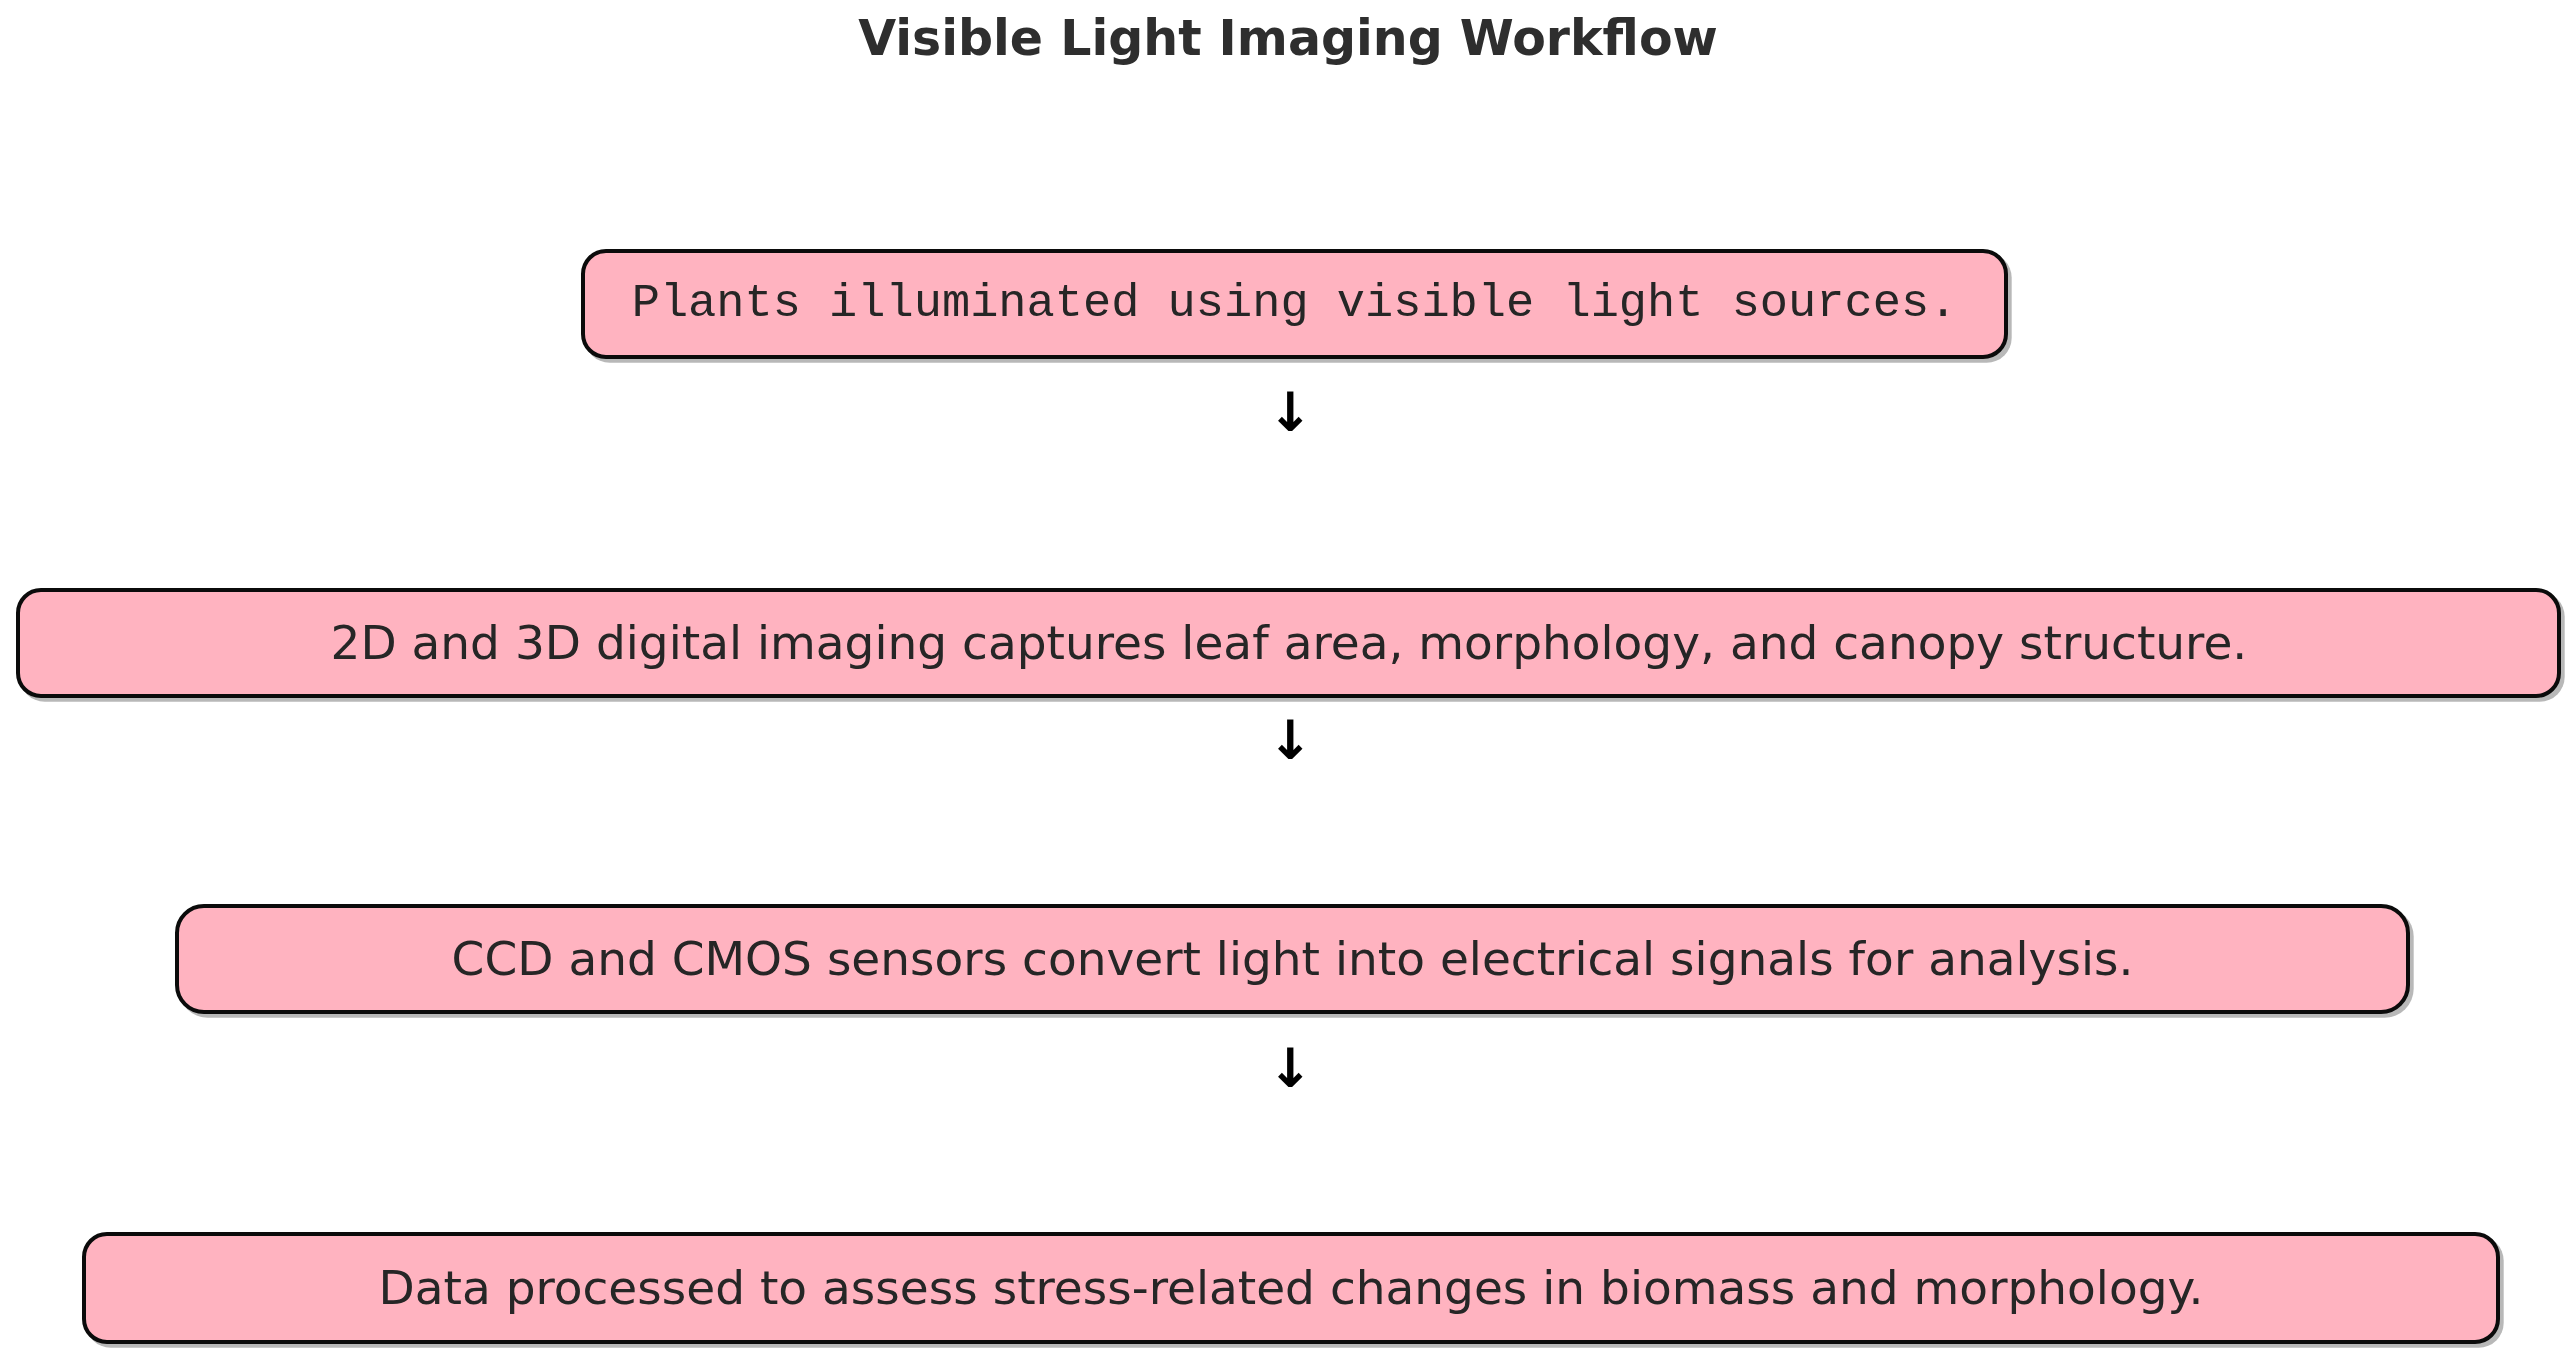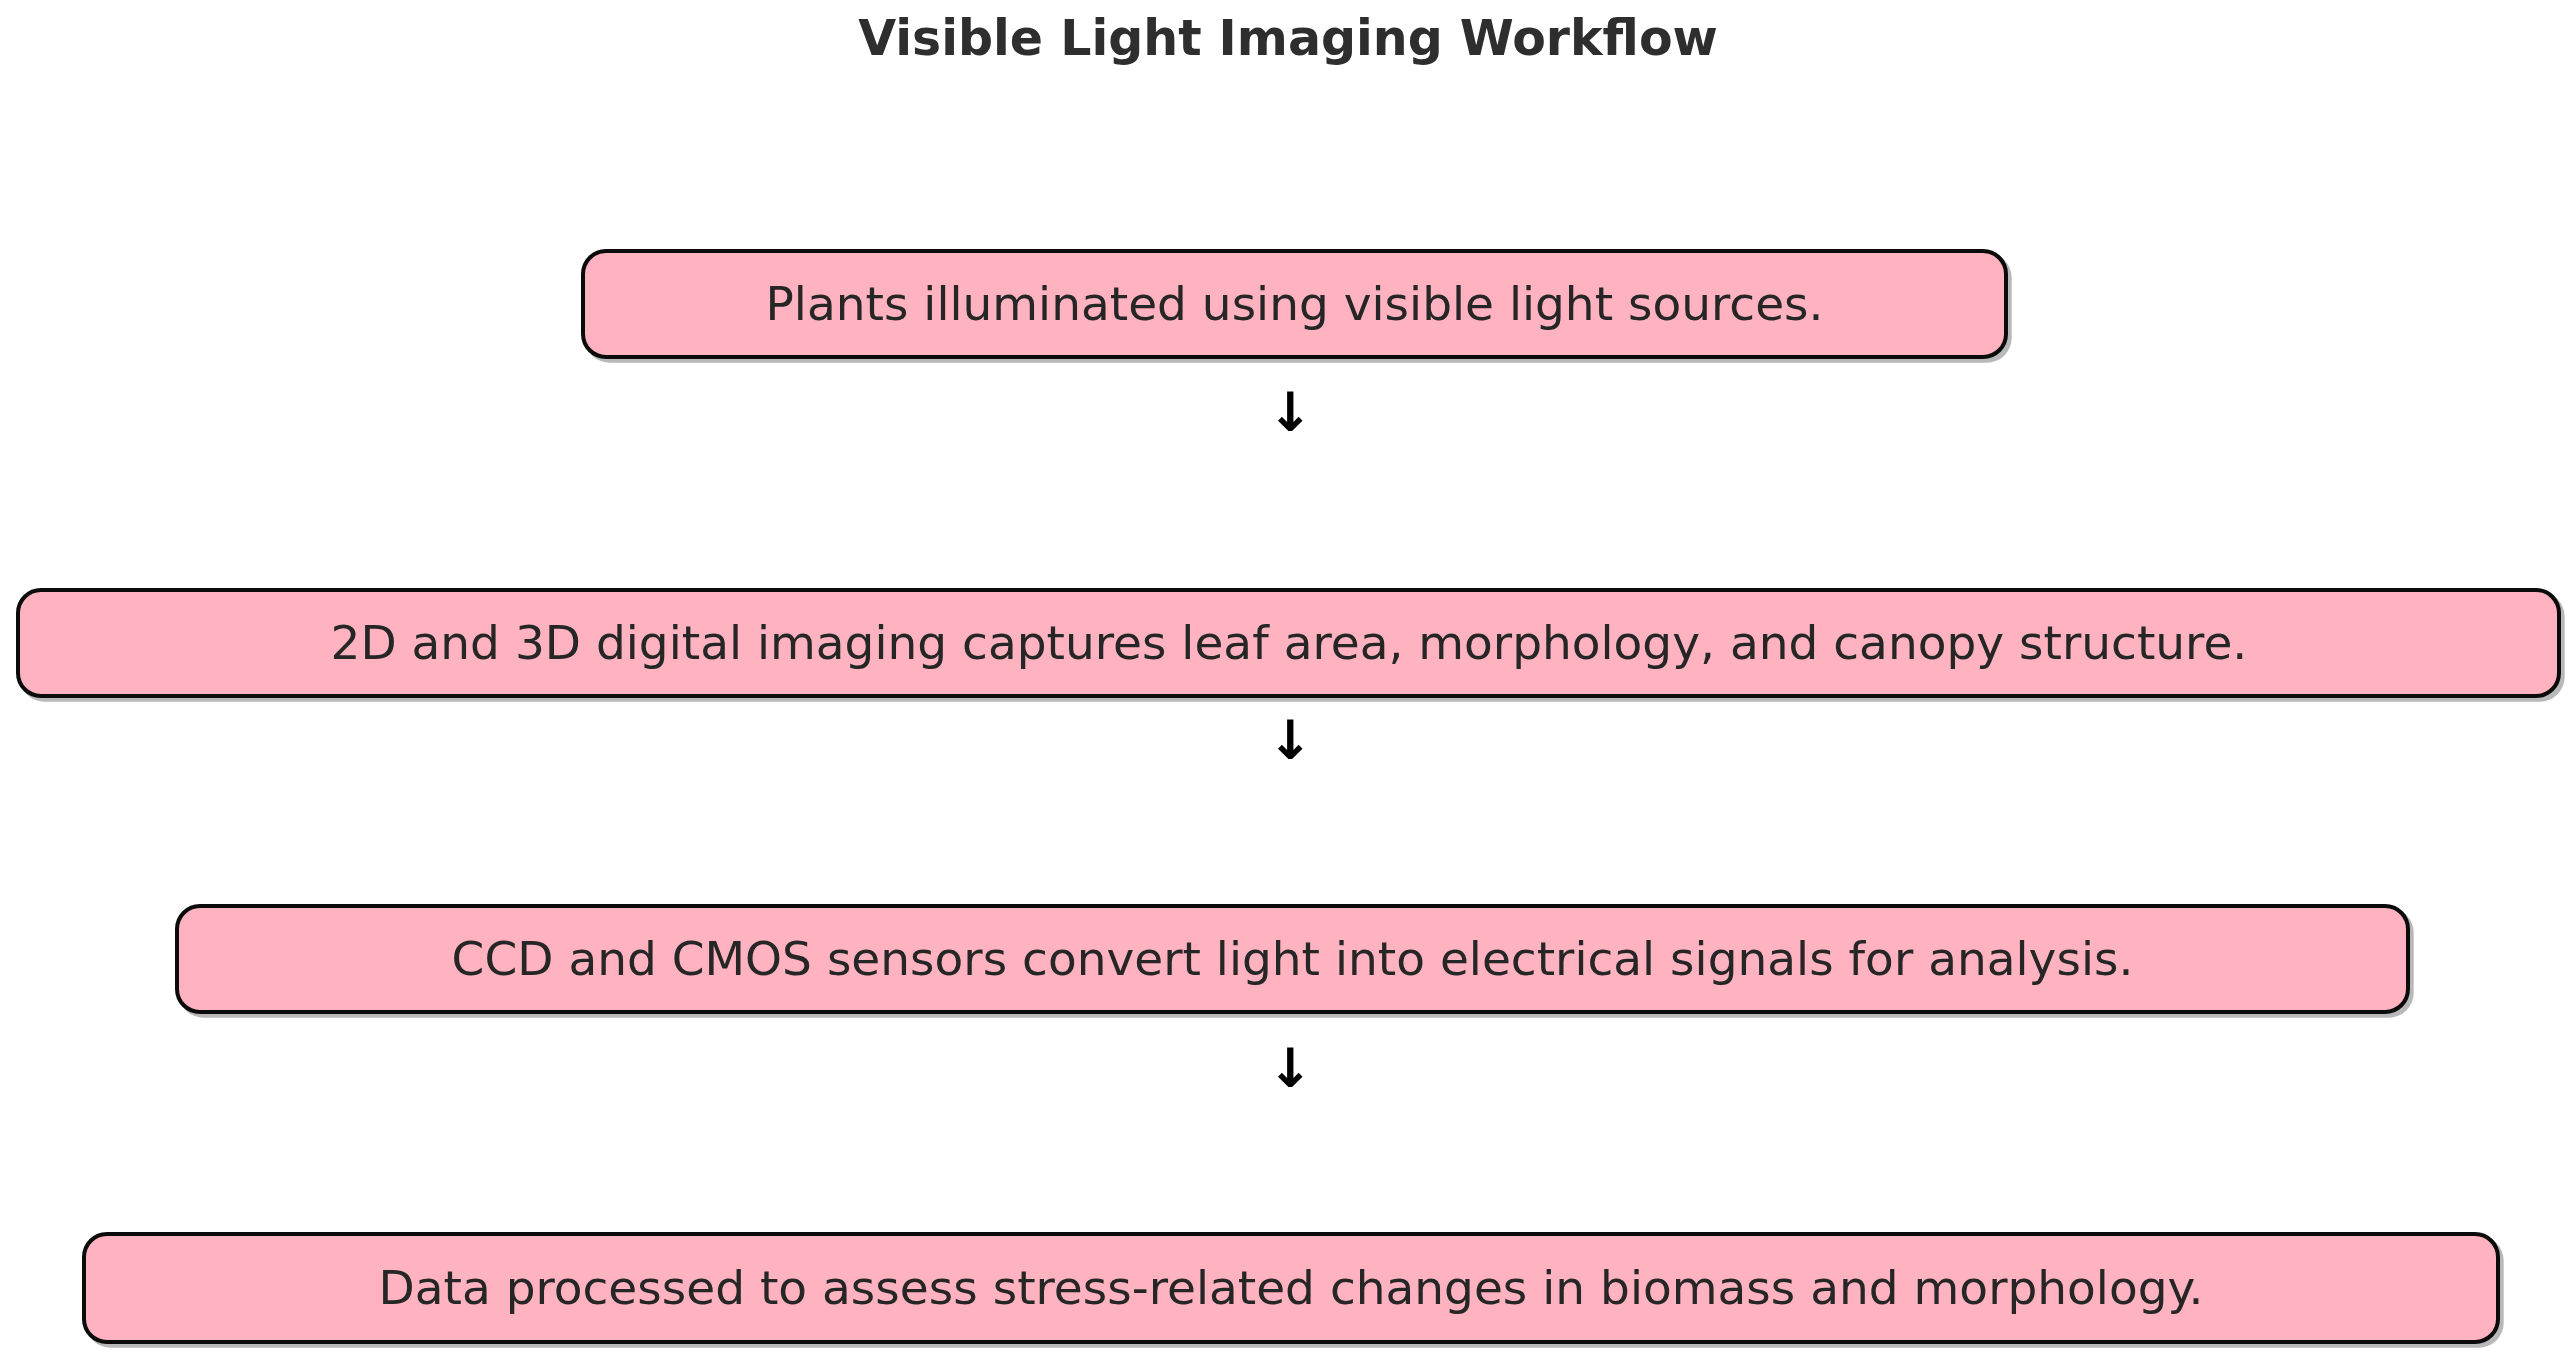--- a/index.html
+++ b/index.html
@@ -60,23 +60,23 @@
     white-space: nowrap;
     box-shadow: 3.7px 3.7px 0 rgba(0,0,0,0.28);
   }
 
   .node-label {
     display: block;
     padding: 0 12px;
   }
 
   
-  #node-1 { left: 581px;  top: 249px;  width: 1427px; height: 110px; }
+  #node-1 { left: 581px;  top: 249px;  width: 1427px; height: 110px; font-family: Liberation Mono, monospace; }
   #node-2 { left: 16.4px;   top: 588px;  width: 2545px; height: 110px; }
-  #node-3 { left: 175px;  top: 904px; width: 2235px; height: 110px; }
+  #node-3 { left: 175px;  top: 904px; width: 2235px; height: 110px; border-radius: 29px; }
   #node-4 { left: 82px;  top: 1232px; width: 2418px; height: 112px; }
 
   .arrow {
     position: absolute;
     width: 90px;
     text-align: center;
     font-family: "DejaVu Sans", sans-serif;
     font-size: 54px;
     font-weight: bold;
     color: #000000;

